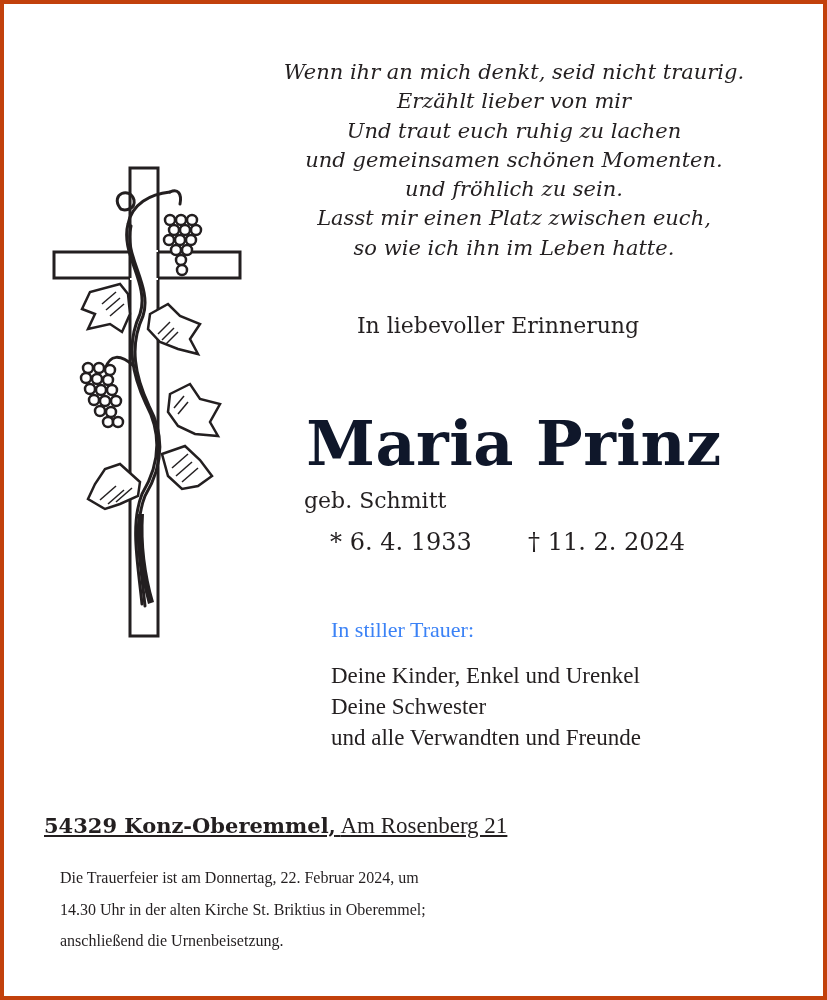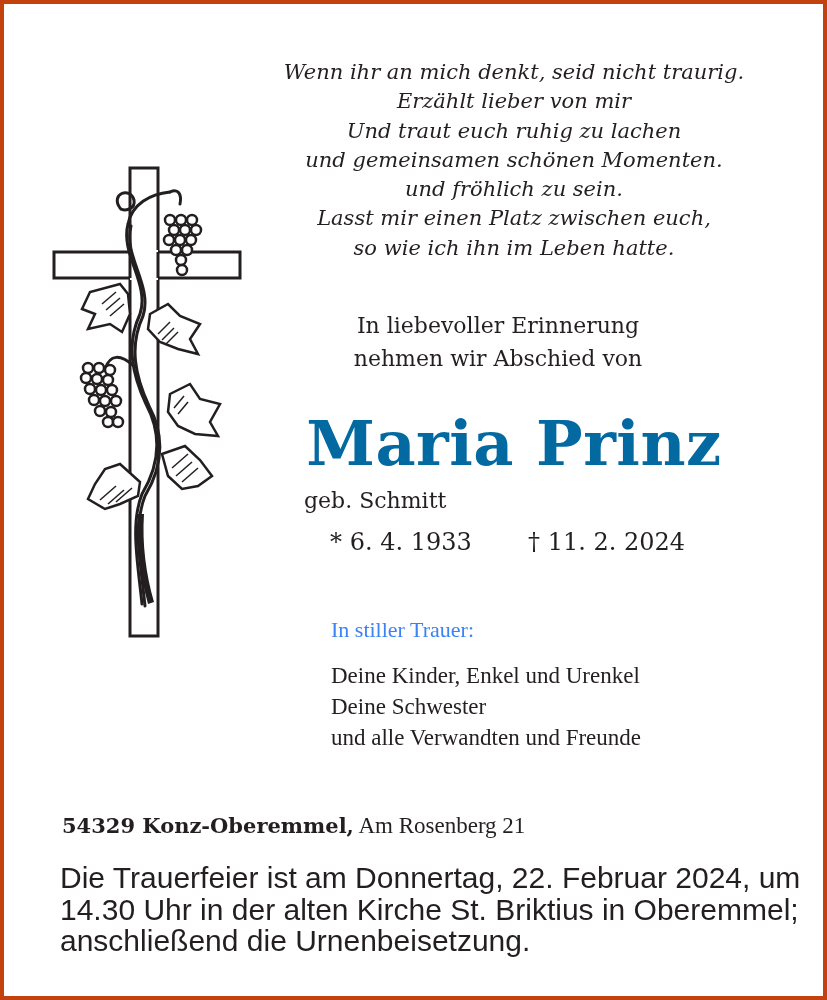--- a/index.html
+++ b/index.html
@@ -15,48 +15,48 @@
     }
     .poem div { white-space: nowrap; }
     .cross { position: absolute; left: 46px; top: 160px; width: 195px; height: 478px; }
     .intro {
       position: absolute; left: 284px; width: 420px; top: 305px;
       text-align: center; font-size: 22px; line-height: 33px;
     }
     .name {
       position: absolute; left: 290px; width: 440px; top: 400px;
       text-align: center; font-size: 62px; font-weight: bold; line-height: 80px;
-      letter-spacing: 0.5px; color: #0369a1;
+      letter-spacing: 0.5px; color: #0f172a;
     }
     .maiden {
       position: absolute; left: 300px; width: 420px; top: 482px;
       font-size: 22px; line-height: 30px;
     }
     .dates {
       position: absolute; left: 326px; top: 521px; font-size: 24px; line-height: 34px;
       white-space: nowrap;
     }
     .dates span { display: inline-block; }
     .dates .birth { width: 198px; }
     .mourn-head {
       position: absolute; left: 327px; top: 610px; font-size: 22px; line-height: 32px;
       font-family: "Liberation Serif", serif; font-stretch: condensed;
     }
     .mourners {
       position: absolute; left: 327px; top: 656px; font-size: 23px; line-height: 31px;
       font-family: Liberation Serif, serif;
     }
     .address {
-      position: absolute; left: 58px; top: 806px; font-size: 23px; line-height: 32px;
-      font-family: "Liberation Serif", serif; white-space: nowrap;
+      position: absolute; left: 40px; top: 806px; font-size: 23px; line-height: 32px;
+      font-family: "Liberation Serif", serif; white-space: nowrap; text-decoration: underline;
     }
     .address b { font-family: "DejaVu Serif", serif; font-size: 21px; }
     .ceremony {
       position: absolute; left: 56px; top: 858px; width: 730px;
-      font-size: 30px; line-height: 31.5px; font-family: Liberation Sans, sans-serif;
+      font-size: 16px; line-height: 31.5px; font-family: Liberation Serif, serif;
     }
     .ceremony div { white-space: nowrap; }
   </style>
 </head>
 <body>
 
 <div class="frame">
 
   <div class="poem serif">
     <div>Wenn ihr an mich denkt, seid nicht traurig.</div>
@@ -138,21 +138,20 @@
         <line x1="132" y1="318" x2="148" y2="304"></line>
       <line x1="50" y1="336" x2="66" y2="322"></line>
         <line x1="58" y1="340" x2="74" y2="326"></line>
         <line x1="66" y1="338" x2="82" y2="324"></line>
     </g>
     <path d="M88 350 C84 380, 90 410, 98 440 L104 438 C96 410, 92 380, 94 350 Z" fill="#231f20"></path>
   </svg>
 
   <div class="intro serif">
     <div>In liebevoller Erinnerung</div>
-    <div>nehmen wir Abschied von</div>
   </div>
 
   <div class="name serif">Maria Prinz</div>
   <div class="maiden serif">geb. Schmitt</div>
 
   <div class="dates serif">
     <span class="birth">* 6. 4. 1933</span><span>† 11. 2. 2024</span>
   </div>
 
   <div class="mourn-head" style="color:#3b82f6">In stiller Trauer:</div>

